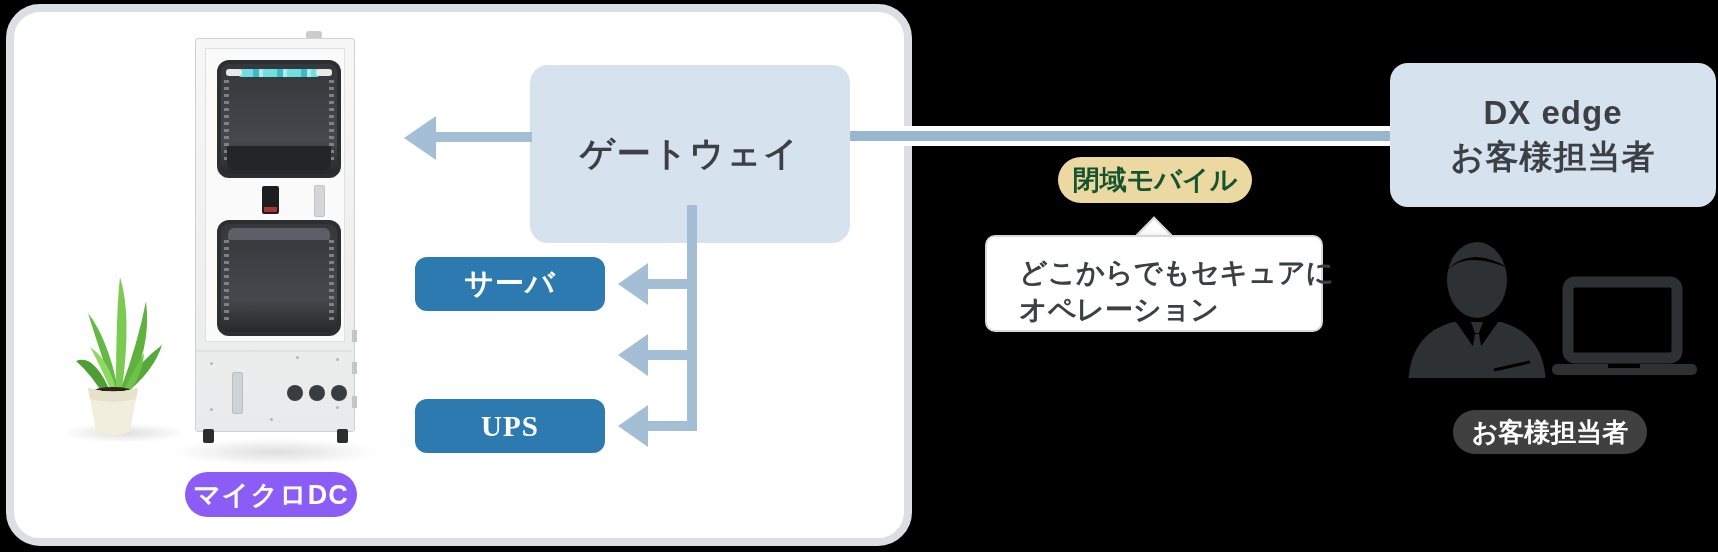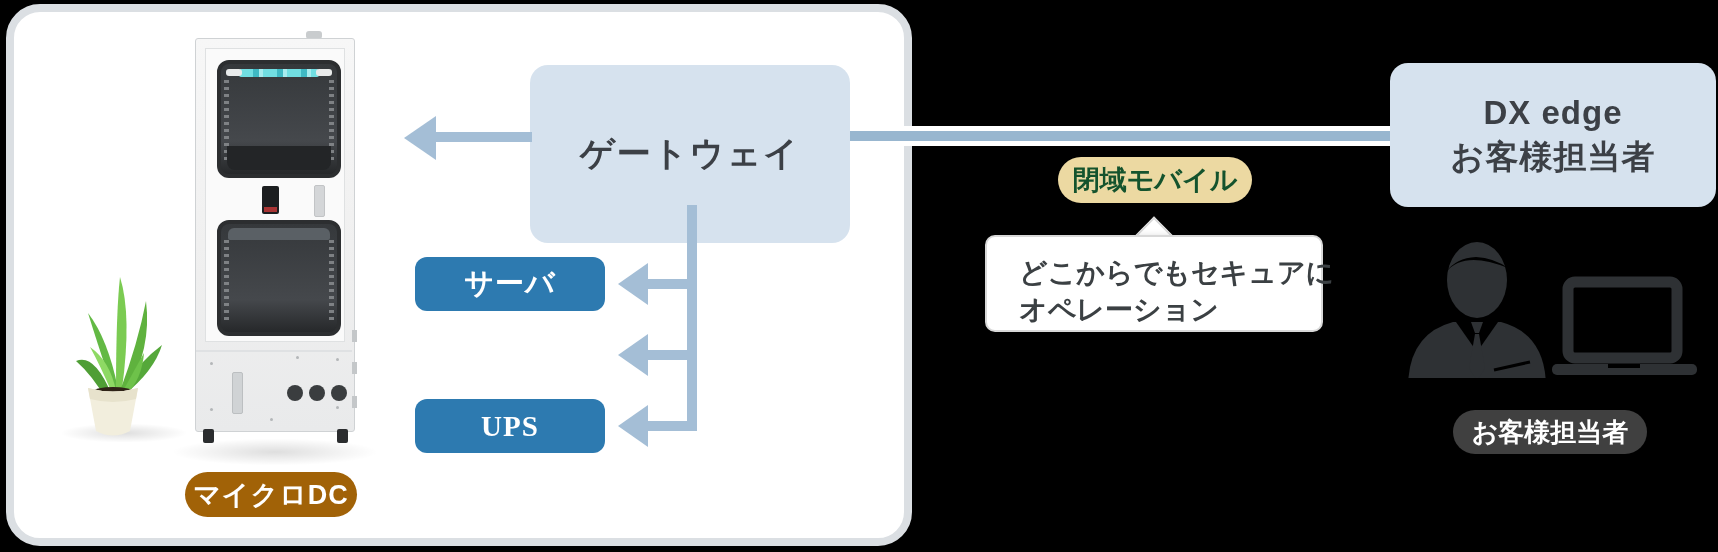--- a/index.html
+++ b/index.html
@@ -43,21 +43,21 @@
   .foot{position:absolute;top:429px;width:11px;height:14px;background:#2b2d2f;border-radius:2px;}
   .shadow-ellipse{background:radial-gradient(ellipse at center,rgba(0,0,0,0.13) 0%,rgba(0,0,0,0.0) 68%);}
   
   .light-box{background:#d6e2ee;border-radius:18px;display:flex;align-items:center;justify-content:center;
     color:#3c4046;font-weight:bold;text-align:center;}
   #gateway-box{left:530px;top:65px;width:320px;height:178px;font-size:34px;letter-spacing:2px;}
   #portal-box{left:1390px;top:63px;width:326px;height:144px;font-size:33px;line-height:44px;letter-spacing:1px;flex-direction:column;}
   .device-box{left:415px;width:190px;height:54px;background:#2d7ab0;border-radius:12px;
     display:flex;align-items:center;justify-content:center;color:#fff;font-weight:bold;font-size:29px;letter-spacing:1px;}
   .pill{border-radius:999px;display:flex;align-items:center;justify-content:center;font-weight:bold;}
-  #microdc-badge{left:185px;top:472px;width:172px;height:45px;background:#a16207;color:#fff;font-size:27px;letter-spacing:1px;}
+  #microdc-badge{left:185px;top:472px;width:172px;height:45px;background:#8b5cf6;color:#fff;font-size:27px;letter-spacing:1px;}
   #network-badge{left:1058px;top:157px;width:194px;height:46px;background:#ecd9a2;color:#14532d;font-size:27px;}
   #operator-badge{left:1453px;top:410px;width:194px;height:44px;background:#404040;color:#fff;font-size:26px;}
   
   .bar{background:#a4bed6;}
   .tri-left{width:0;height:0;border-top:21px solid transparent;border-bottom:21px solid transparent;border-right:30px solid #a4bed6;}
   #gw-left-bar{left:436px;top:132px;width:96px;height:10px;}
   #gw-left-head{left:404px;top:116px;border-top-width:22px;border-bottom-width:22px;border-right-width:32px;}
   #v-connector{left:687px;top:205px;width:10px;height:226px;}
   .branch-bar{left:646px;width:46px;height:10px;}
   .branch-head{left:618px;}

